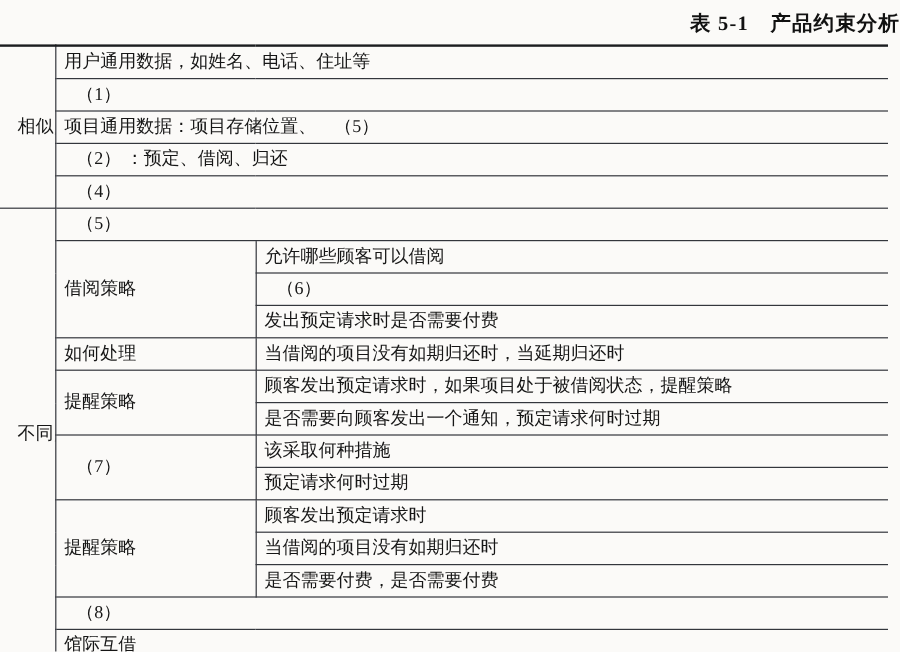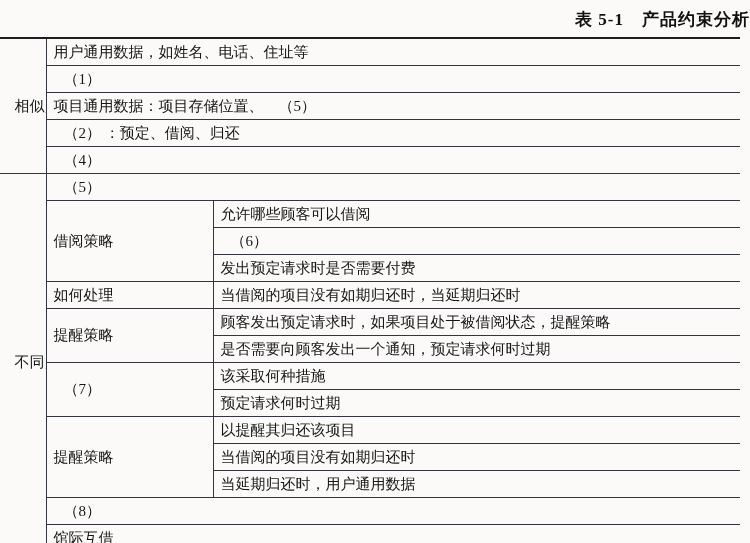--- a/index.html
+++ b/index.html
@@ -123,27 +123,27 @@
     <tr>
       <td class="vr hb ind" rowspan="2">（7）</td>
       <td class="hb">该采取何种措施</td>
     </tr>
     <tr>
       <td class="hb">预定请求何时过期</td>
     </tr>
 
     <tr>
       <td class="vr hb" rowspan="3">提醒策略</td>
-      <td class="hb">以提醒其归还该项目</td>
+      <td class="hb">顾客发出预定请求时</td>
     </tr>
     <tr>
       <td class="hb">当借阅的项目没有如期归还时</td>
     </tr>
     <tr>
-      <td class="hb">当延期归还时，用户通用数据</td>
+      <td class="hb">是否需要付费，是否需要付费</td>
     </tr>
 
     <tr>
       <td class="hb ind" colspan="2">（8）</td>
     </tr>
     <tr>
       <td colspan="2">馆际互借</td>
     </tr>
   </tbody>
     </table>

